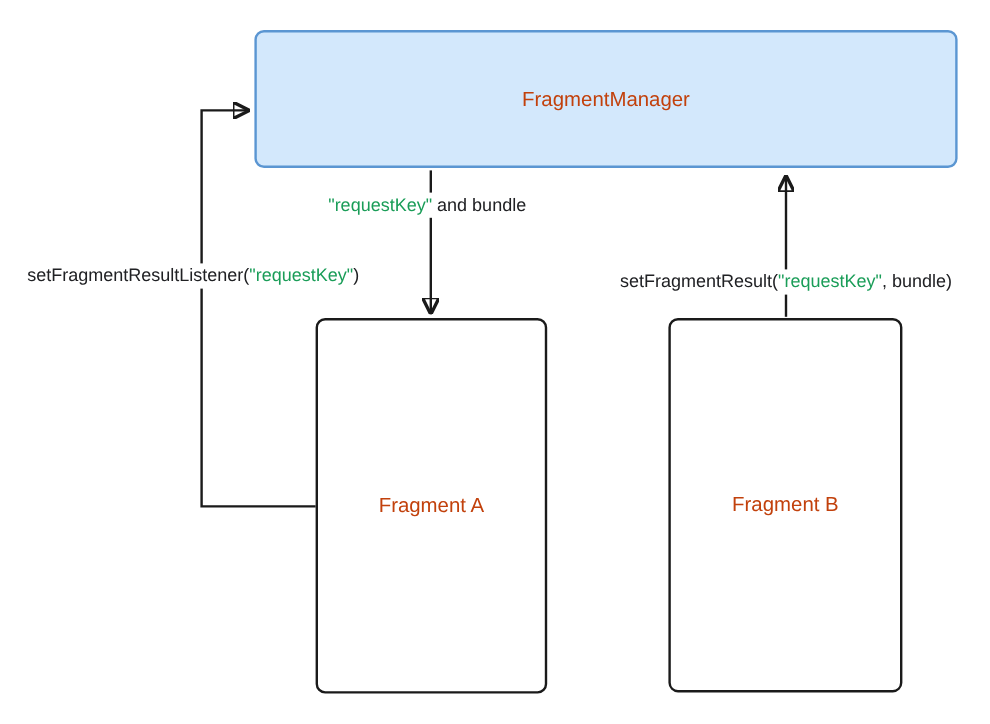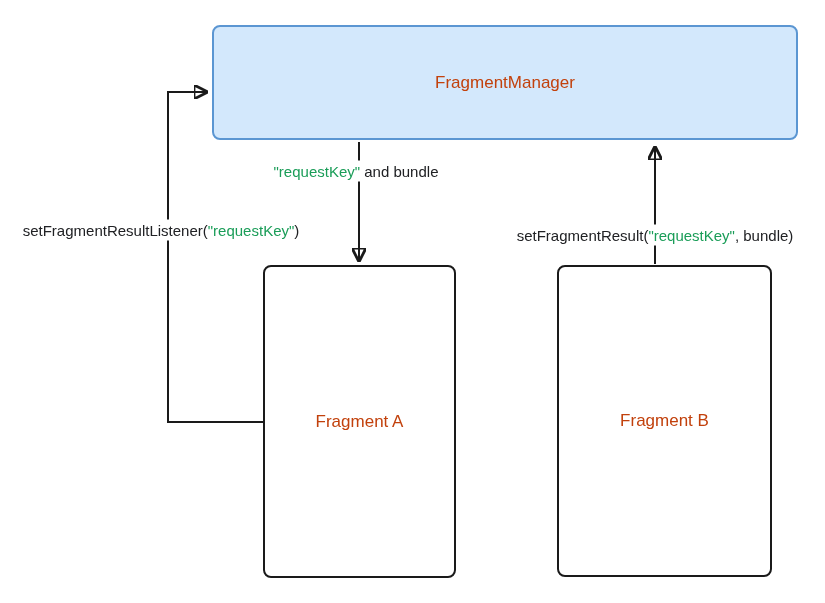--- a/index.html
+++ b/index.html
@@ -37,21 +37,21 @@
     left: 263px;
     top: 265px;
     width: 193px;
     height: 313px;
     background: #ffffff;
     border: 2px solid #1a1a1a;
   }
   .box-fragment-b {
     left: 557px;
     top: 265px;
-    width: 215px;
+    width: 195px;
     height: 312px;
     background: #ffffff;
     border: 2px solid #1a1a1a;
   }
   .arrows-layer {
     position: absolute;
     left: 0;
     top: 0;
     width: 825px;
     height: 603px;

